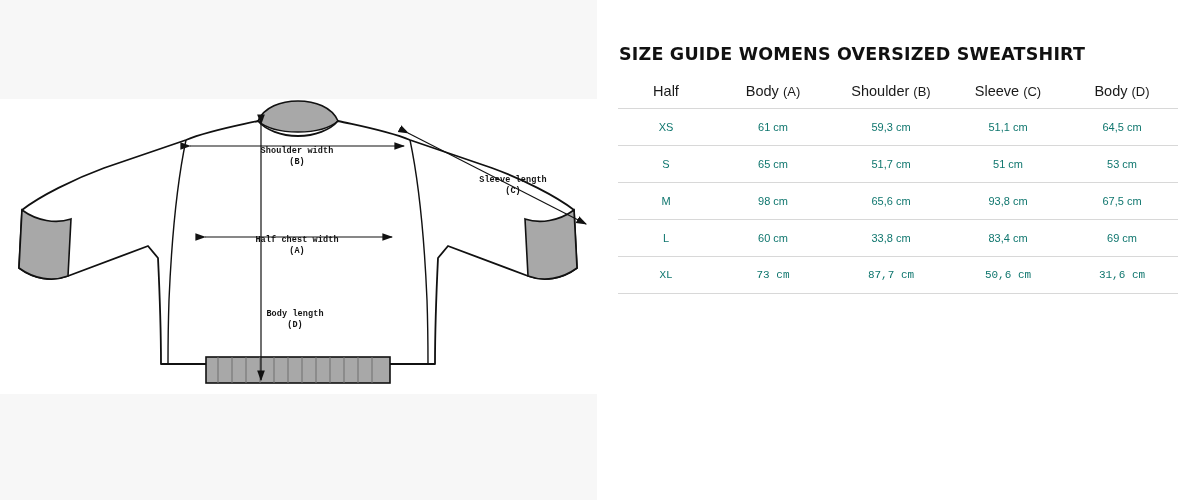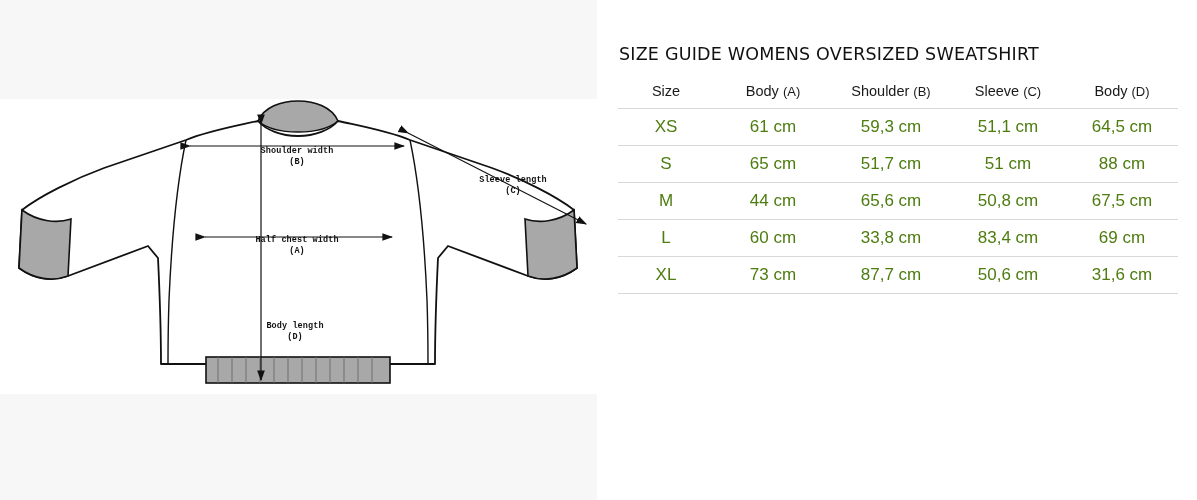--- a/index.html
+++ b/index.html
@@ -49,67 +49,68 @@
     font-size: 8.5px;
     line-height: 11px;
     color: #111111;
     text-align: center;
     white-space: pre-line;
     letter-spacing: 0.1px;
   }
   .lbl-shoulder { left: 243px; top: 146px; width: 108px; }
   .lbl-sleeve   { left: 468px; top: 175px; width: 90px; }
   .lbl-chest    { left: 243px; top: 235px; width: 108px; }
-  .lbl-body     { left: 236px; top: 321px; width: 118px; }
+  .lbl-body     { left: 236px; top: 309px; width: 118px; }
 
   
   .table-pane {
     position: relative;
     width: 600px;
     height: 500px;
     background: #ffffff;
   }
   .guide-title {
     position: absolute;
     left: 22px;
     top: 44px;
     font-family: "DejaVu Sans", sans-serif;
-    font-weight: normal;
+    font-weight: bold;
     font-size: 17.5px;
     letter-spacing: 0.2px;
     color: #111111;
     white-space: nowrap;
   }
   .size-table {
     position: absolute;
     left: 21px;
     top: 75px;
     width: 560px;
     border-collapse: collapse;
   }
   .size-table th, .size-table td {
     text-align: center;
-    font-size: 17px;
-    color: #4d7c0f;
+    font-size: 11px;
+    color: #0f766e;
     font-weight: normal;
     padding: 0;
     height: 37px;
     vertical-align: middle;
   }
   .size-table thead th {
     border-bottom: 1px solid #d8d8d8;
     height: 33px;
     font-size: 14.5px;
     color: #1a1a1a;
   }
   .size-table tbody td {
     border-bottom: 1px solid #d8d8d8;
   }
   .size-table tbody tr:last-child td {
     border-bottom: 1px solid #d8d8d8;
+    font-family: Liberation Mono, monospace;
   }
   .col-size   { width: 96px; }
   .col-chest  { width: 118px; }
   .col-should { width: 118px; }
   .col-sleeve { width: 116px; }
   .col-body   { width: 112px; }
   .hdr-letter { font-size: 13px; }
 </style>
 </head>
 <body>
@@ -207,21 +208,21 @@
       <colgroup>
         <col class="col-size">
           <col class="col-chest">
           <col class="col-should">
         <col class="col-sleeve">
           <col class="col-body">
       </colgroup>
       <thead>
         <tr>
           <th>
-            <span>Size</span>
+            <span>Half</span>
           </th>
           <th>
             <span>Body</span>
             <span class="hdr-letter">(A)</span>
           </th>
           <th>
             <span>Shoulder</span>
             <span class="hdr-letter">(B)</span>
           </th>
           <th>
@@ -240,27 +241,27 @@
           <td>61 cm</td>
           <td>59,3 cm</td>
           <td>51,1 cm</td>
           <td>64,5 cm</td>
         </tr>
         <tr>
           <td>S</td>
           <td>65 cm</td>
           <td>51,7 cm</td>
           <td>51 cm</td>
-          <td>88 cm</td>
+          <td>53 cm</td>
         </tr>
         <tr>
           <td>M</td>
-          <td>44 cm</td>
+          <td>98 cm</td>
           <td>65,6 cm</td>
-          <td>50,8 cm</td>
+          <td>93,8 cm</td>
           <td>67,5 cm</td>
         </tr>
         <tr>
           <td>L</td>
           <td>60 cm</td>
           <td>33,8 cm</td>
           <td>83,4 cm</td>
           <td>69 cm</td>
         </tr>
         <tr>

